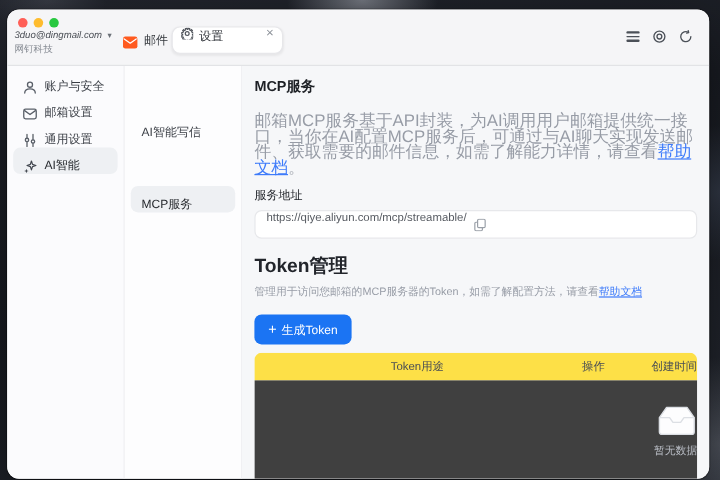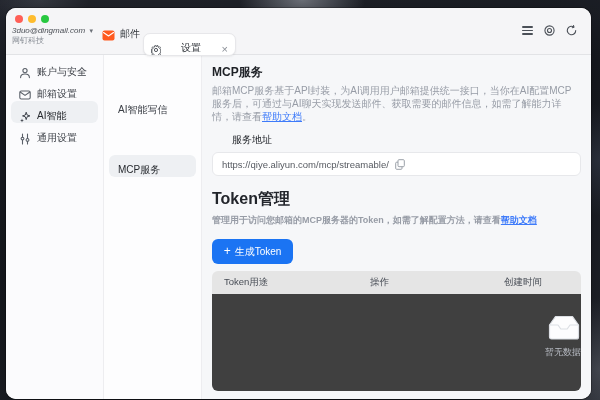--- a/index.html
+++ b/index.html
@@ -25,57 +25,57 @@
               position:relative; display:flex; align-items:center; }
   .lights { position:absolute; left:9px; top:7px; display:flex; gap:5px; }
   .light { width:8px; height:8px; border-radius:50%; }
   .light.r { background:#ff5f57; } .light.y { background:#febc2e; } .light.g { background:#28c840; }
   .account { position:absolute; left:6px; top:15px; line-height:10px; }
   .account .email { font-size:8px; color:#4a4e55; white-space:nowrap;font-style:italic; }
   .account .caret { font-size:7px; color:#6b7077; }
   .account .company { font-size:8px; color:#878c94; }
   .mailtab { position:absolute; left:96px; top:19px; display:flex; align-items:flex-end; gap:5px;
              font-size:10px; color:#33373d; cursor:default; }
-  .settingstab { position:absolute; left:137px; top:25px; width:93px; height:23px;
+  .settingstab { position:absolute; left:137px; top:14px; width:93px; height:23px;
                  background:#fff; border:1px solid #e7e7ea; border-radius:7px;
                  box-shadow:0 1px 2px rgba(0,0,0,.06);
-                 display:flex; align-items:flex-end; padding:0 7px; gap:20px;
+                 display:flex; align-items:flex-start; padding:0 7px; gap:5px;
                  font-size:10px; color:#2e3238; }
   .settingstab .close { margin-left:auto; color:#8a8f97; font-size:11px; line-height:1; }
   .topicons { position:absolute; right:14px; top:17px; display:flex; align-items:center; gap:11px;
               color:#4b5058; }
   .hamburger { display:flex; flex-direction:column; gap:2px; }
   .hamburger i { display:block; width:11px; height:1.5px; background:#4b5058; border-radius:1px; }
   
   .wbody { flex:1; display:flex; min-height:0; }
   .col1 { width:98px; flex:0 0 98px; background:#fbfbfd; border-right:1px solid #ededf0; padding-top:2px; }
   .col2 { width:98px; flex:0 0 98px; background:#fdfdfe; border-right:1px solid #ededf0; padding-top:2px; }
   .navitem { height:22px; margin:0 5px; padding:0 0 0 8px; border-radius:6px;
              display:flex; align-items:flex-end; gap:6px; font-size:10px; color:#3a3e45; cursor:default; }
   .navitem.sel { background:#eef0f3; color:#26292e; }
   .navitem svg { flex:0 0 auto; }
   .col2 .navitem { padding-left:9px;margin-top:38px; }
   
   .main { flex:1; background:#f6f7f9; padding:0 10px; overflow:hidden; }
   .main h1 { margin-top:9px; font-size:12px; font-weight:700; color:#1d2025; }
-  .desc { margin-top:3px; font-size:10px; line-height:13px; color:#979ca6; max-width:372px; }
+  .desc { margin-top:13px; font-size:14px; line-height:13px; color:#979ca6; max-width:372px; }
   .desc a, .tokendesc a { color:#3e7bfa; text-decoration:underline; cursor:pointer; }
-  .fieldlabel { margin-top:10px; font-size:10px; font-weight:500; color:#22252b;margin-left:20px; }
+  .fieldlabel { margin-top:10px; font-size:10px; font-weight:500; color:#22252b; }
   .urlfield { margin-top:5px; height:24px; background:#fff; border:1px solid #e7e8eb; border-radius:6px;
-              display:flex; align-items:center; padding:0 9px; gap:6px; }
+              display:flex; padding:0 9px; gap:6px; }
   .urlfield .url { font-size:9.5px; color:#565a61; white-space:nowrap; }
   .tokentitle { margin-top:13px; font-size:16px; font-weight:600; color:#22252b; }
-  .tokendesc { margin-top:4px; font-size:9px; line-height:13px; color:#979ca6;font-weight:bold; }
+  .tokendesc { margin-top:4px; font-size:9px; line-height:13px; color:#979ca6; }
   .genbtn { margin-top:12px; width:81px; height:25px; background:#1b74f3; border:none; border-radius:6px;
             color:#fff; font-size:10px; display:flex; align-items:center; justify-content:center; gap:4px;
             cursor:pointer; font-family:inherit; }
   .genbtn .plus { font-size:12px; line-height:1; margin-top:-1px; }
   .table { margin-top:7px; border-radius:6px; overflow:hidden; }
-  .thead { height:23px; background:#e5e5e5; display:grid; grid-template-columns:158px 134px 1fr;
-           align-items:center; font-size:9.5px; color:#474c55; }
+  .thead { height:23px; background:#fde047; display:grid; grid-template-columns:158px 134px 1fr;
+           align-items:center; font-size:9.5px; color:#474c55;text-align:right; }
   .thead .th:first-child { padding-left:12px; }
   .tbody { height:97px; background:#404040; display:flex; flex-direction:column; align-items:flex-end;
            padding-top:20px; }
   .emptytext { margin-top:5px; font-size:9px; color:#b9bdc5; }
   .iconbtn { display:flex; align-items:center; justify-content:center; cursor:pointer; }
 </style>
 </head>
 <body>
 
 <div class="window">
@@ -141,34 +141,34 @@
         </svg>
         <span>账户与安全</span>
       </div>
       <div class="navitem">
         <svg width="12" height="12" viewBox="0 0 12 12">
           <rect x="0.8" y="2" width="10.4" height="8" rx="1.5" fill="none" stroke="#5a6069" stroke-width="1.1"></rect>
           <path d="M1.5 3.2 L6 6.4 L10.5 3.2" fill="none" stroke="#5a6069" stroke-width="1.1" stroke-linecap="round" stroke-linejoin="round"></path>
         </svg>
         <span>邮箱设置</span>
       </div>
-      <div class="navitem sel">
-        <svg width="12" height="12" viewBox="0 0 12 12">
-          <path d="M7.2 1.2 L8.1 4 L10.9 4.9 L8.1 5.8 L7.2 8.6 L6.3 5.8 L3.5 4.9 L6.3 4 Z" fill="none" stroke="#40454d" stroke-width="1" stroke-linejoin="round"></path>
-          <path d="M3 7.6 L3.5 9 L4.9 9.5 L3.5 10 L3 11.4 L2.5 10 L1.1 9.5 L2.5 9 Z" fill="#40454d"></path>
-        </svg>
-        <span>AI智能</span>
-      </div>
       <div class="navitem">
         <svg width="12" height="12" viewBox="0 0 12 12">
           <path d="M3.5 1 V4.2 M3.5 7 V11 M8.5 1 V5.5 M8.5 8.3 V11" stroke="#5a6069" stroke-width="1.1" stroke-linecap="round"></path>
           <circle cx="3.5" cy="5.6" r="1.4" fill="none" stroke="#5a6069" stroke-width="1.1"></circle>
           <circle cx="8.5" cy="6.9" r="1.4" fill="none" stroke="#5a6069" stroke-width="1.1"></circle>
         </svg>
         <span>通用设置</span>
+      </div>
+      <div class="navitem sel">
+        <svg width="12" height="12" viewBox="0 0 12 12">
+          <path d="M7.2 1.2 L8.1 4 L10.9 4.9 L8.1 5.8 L7.2 8.6 L6.3 5.8 L3.5 4.9 L6.3 4 Z" fill="none" stroke="#40454d" stroke-width="1" stroke-linejoin="round"></path>
+          <path d="M3 7.6 L3.5 9 L4.9 9.5 L3.5 10 L3 11.4 L2.5 10 L1.1 9.5 L2.5 9 Z" fill="#40454d"></path>
+        </svg>
+        <span>AI智能</span>
       </div>
     </nav>
 
     <nav class="col2">
       <div class="navitem">
         <span>AI智能写信</span>
       </div>
       <div class="navitem sel">
         <span>MCP服务</span>
       </div>

